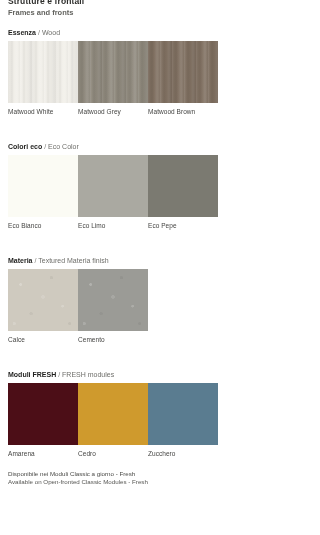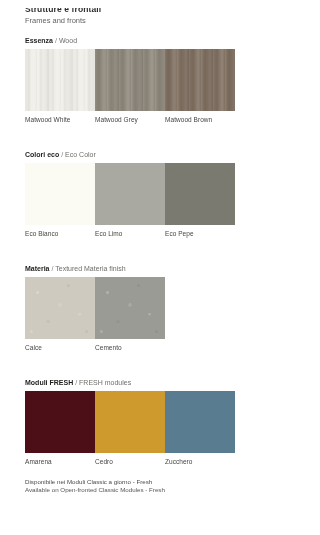--- a/index.html
+++ b/index.html
@@ -14,22 +14,21 @@
     color: #3a3a38;
     overflow: hidden;
     position: relative;
   }
 
   .page {
     position: relative;
     width: 247px;
     height: 518px;
     box-sizing: border-box;
-    padding: 8px 8px;
-    margin-left: 17px;
+    padding: 0 8px;
   }
 
   
   .doc-header {
     padding-top: 0;
     margin: 0 0 0 0;
     height: 20px;
     overflow: hidden;
   }
   .doc-title {
@@ -37,21 +36,21 @@
     font-weight: bold;
     letter-spacing: 0.1px;
     color: #2e2e2c;
     line-height: 9px;
     margin: 0;
     position: relative;
     top: -3px;
   }
   .doc-subtitle {
     font-size: 7.5px;
-    font-weight: normal;
+    font-weight: bold;
     color: #63635f;
     line-height: 9px;
     margin: 0;
     position: relative;
     top: -1px;
   }
 
   
   .section {
     margin: 0;

